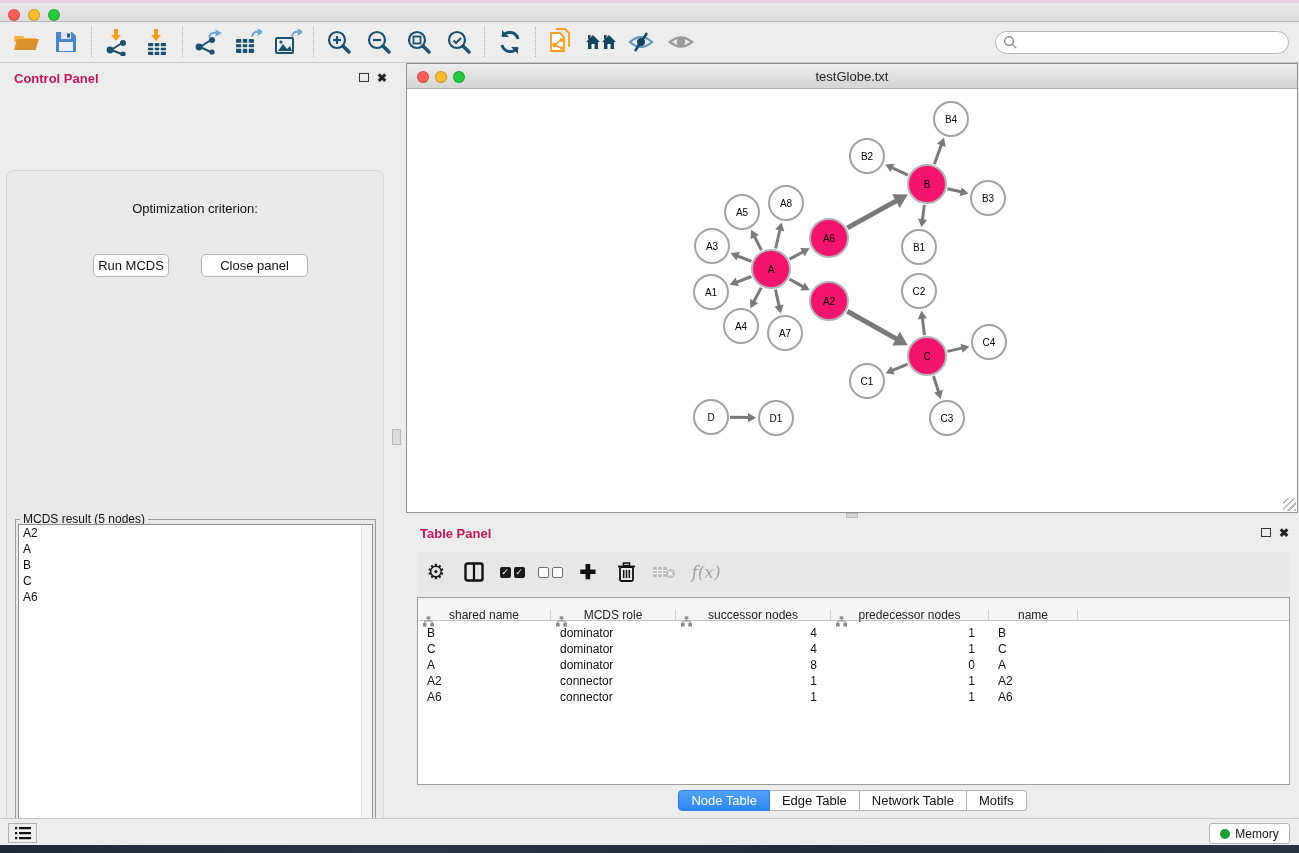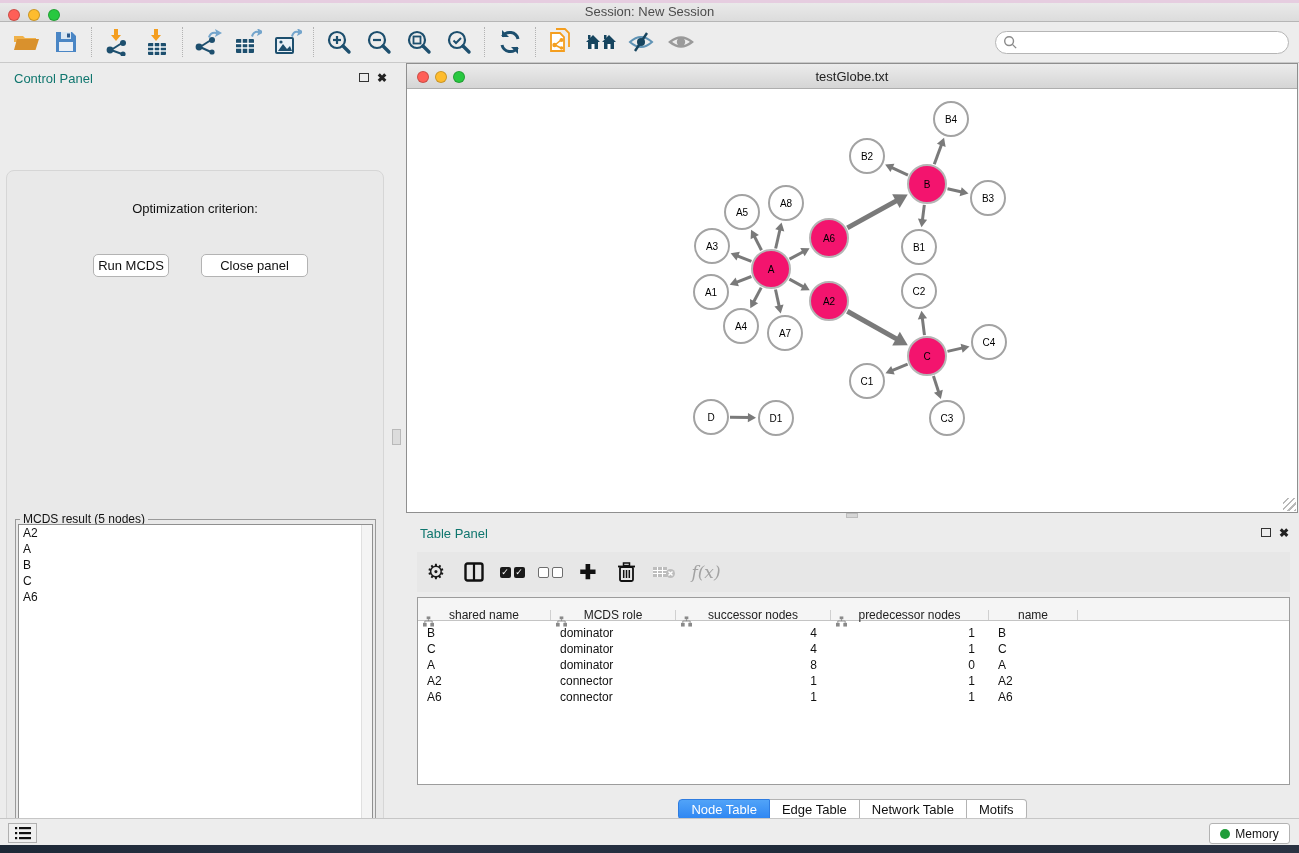--- a/index.html
+++ b/index.html
@@ -19,21 +19,21 @@
     border-bottom:1px solid #c9c9c9; display:flex; align-items:center; padding-left:6px; }
   .ticon { width:40px; height:34px; display:flex; align-items:center; justify-content:center; cursor:pointer; }
   .tsep { width:0; height:30px; border-left:1px dotted #b3b3b3; margin:0 5px; }
   .searchbox { position:absolute; right:10px; top:9px; width:294px; height:23px; background:#fff;
     border:1px solid #b5b5b5; border-radius:12px; display:flex; align-items:center; padding-left:7px; }
   .searchbox input { border:none; outline:none; flex:1; font-size:12px; background:transparent; font-family:"Liberation Sans",sans-serif; }
 
   
   .cpanel { position:absolute; left:0; top:63px; width:391px; height:755px; background:#ececec; }
   .panel-head { position:absolute; left:0; top:0; width:100%; height:26px; }
-  .panel-title { position:absolute; left:14px; top:8px; font-size:13px; color:#0f766e; }
+  .panel-title { position:absolute; left:14px; top:8px; font-size:13px; color:#be185d;font-weight:bold; }
   .float-ic { position:absolute; width:10px; height:9px; border:1.5px solid #333; display:inline-block; }
   .close-ic { position:absolute; font-size:12px; color:#222; font-weight:bold; line-height:10px; cursor:pointer; }
 
   .tabs { display:flex; position:absolute; }
   .tab { height:21px; line-height:19px; padding:0 12px; font-size:13px; color:#111; background:#fff;
     border:1px solid #b3b3b3; border-left-width:0; cursor:pointer; }
   .tab:first-child { border-left-width:1px; border-radius:4px 0 0 4px; }
   .tab:last-child { border-radius:0 4px 4px 0; }
   .tab.active { background:linear-gradient(#51a3f8,#2e86f2); color:#fff; border-color:#2e7ce0; }
 
@@ -91,41 +91,40 @@
 
   .ttable { position:absolute; left:11px; top:79px; width:873px; height:188px; background:#fff; border:1px solid #9c9c9c; }
   .thead { display:flex; height:23px; background:#f5f5f5; border-bottom:1px solid #c4c4c4; }
   .thcell { position:relative; display:flex; align-items:center; justify-content:center; font-size:12px; color:#222;
     border-right:1px solid #d0d0d0;margin-top:12px; }
   .thcell .treeic { position:absolute; left:5px; top:6px; }
   .trow { display:flex; height:16px; align-items:center; }
   .tcell { font-size:12px; color:#111; overflow:hidden; white-space:nowrap; }
   .tbody { padding-top:4px; }
 
-  .btabs { position:absolute; left:0; right:0; top:272px; display:flex; justify-content:center;margin-top:9px; }
+  .btabs { position:absolute; left:0; right:0; top:272px; display:flex; justify-content:center; }
 
   
   .statusbar { position:absolute; left:0; top:818px; width:1299px; height:27px; background:#ededed; border-top:1px solid #c6c6c6; }
   .listbtn { position:absolute; left:8px; top:4px; width:29px; height:20px; background:#f0f0f0; border:1px solid #b0b0b0;
     display:flex; align-items:center; justify-content:center; cursor:pointer; }
   .membtn { position:absolute; right:9px; top:4px; width:81px; height:21px; background:#fff; border:1px solid #b3b3b3;
     border-radius:3px; display:flex; align-items:center; justify-content:center; gap:5px; font-size:12px; color:#111; cursor:pointer; }
   .memdot { width:10px; height:10px; border-radius:50%; background:#1f9d3a; }
   .bottomstrip { position:absolute; left:0; top:845px; width:1299px; height:8px;
     background:linear-gradient(90deg,#1d2836,#2b3548 30%,#202b3a 60%,#2a3242); }
 </style>
 </head>
 <body>
 
 <div class="titlebar">
   <div class="topstrip"></div>
   <span class="tl red"></span>
   <span class="tl yel"></span>
   <span class="tl grn"></span>
-  <div class="app-title">Session: New Session</div>
 </div>
 
 <div class="toolbar">
   <div class="ticon">
     <svg width="28" height="24" viewBox="0 0 28 24">
       <path d="M2 6h9l2 2h11v4H2z" fill="#f0b24a"></path>
         <path d="M2 20 5 9h22l-3.5 11z" fill="#d9912d"></path>
     </svg>
   </div>
   <div class="ticon">

